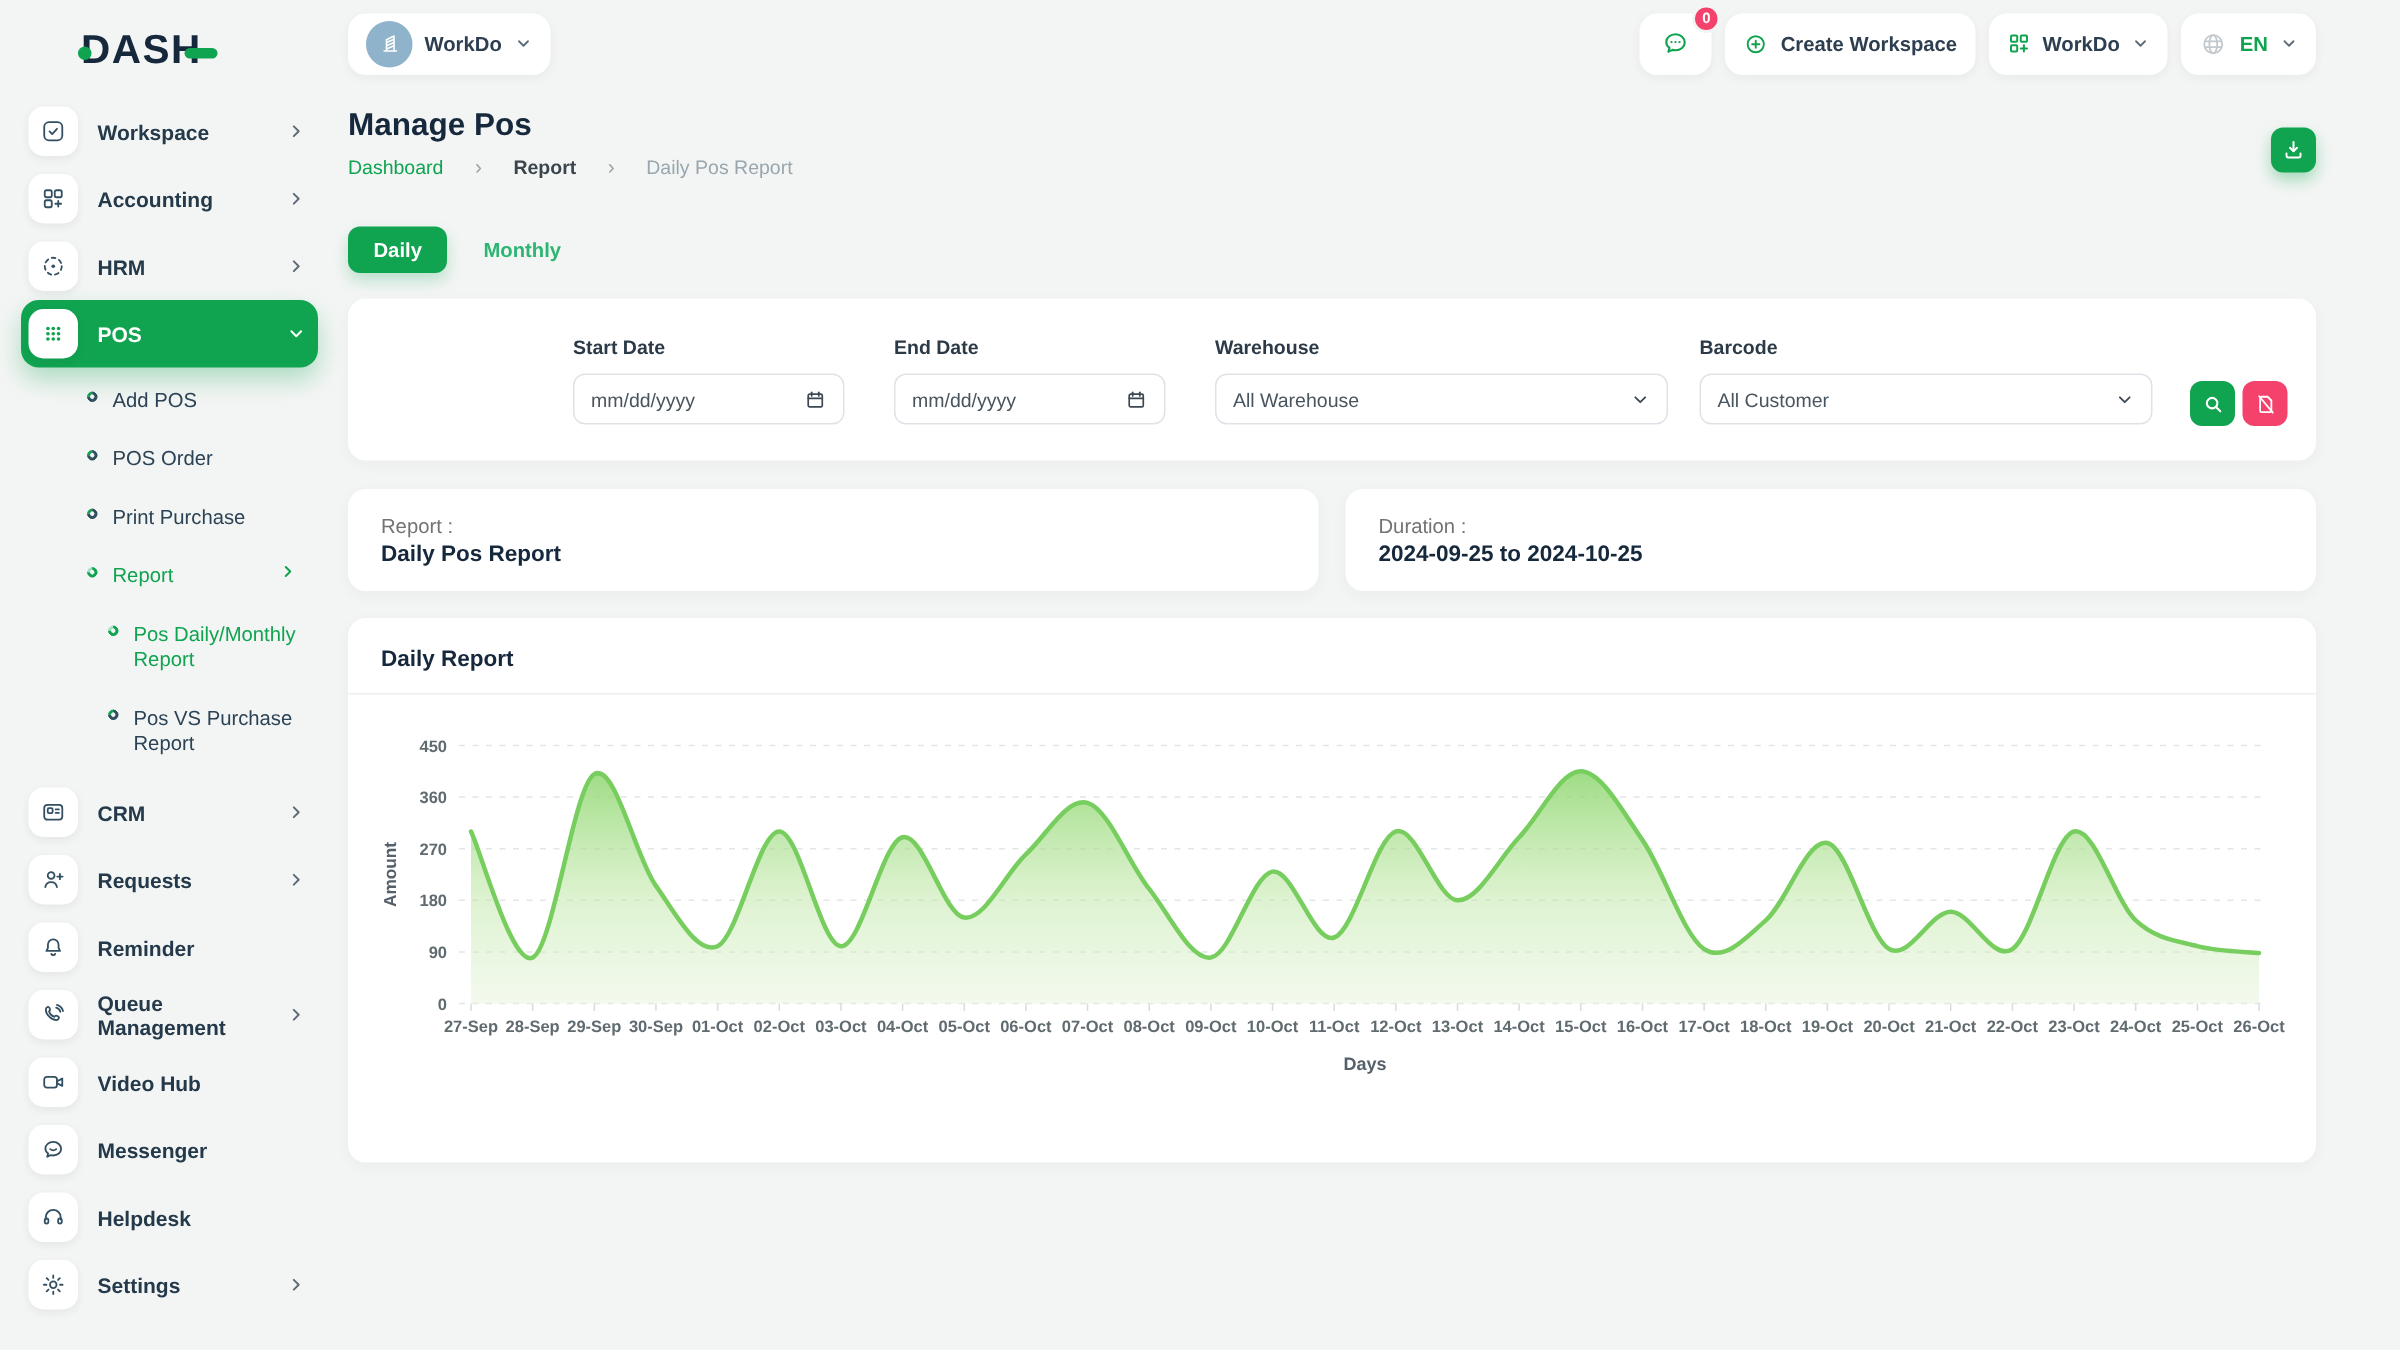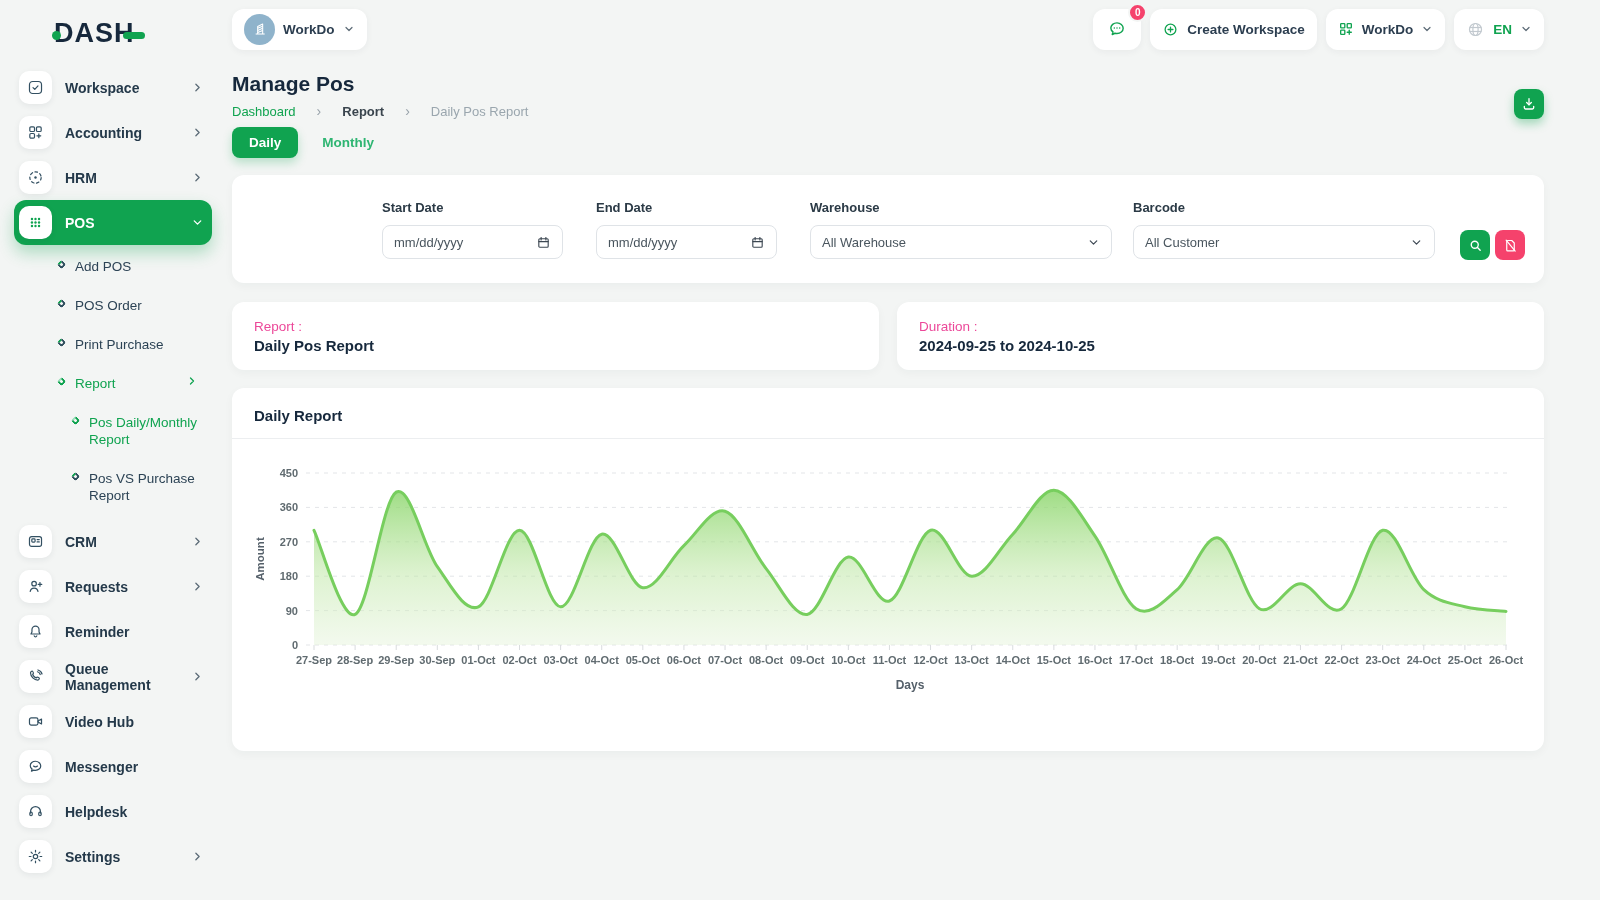--- a/index.html
+++ b/index.html
@@ -36,46 +36,46 @@
   .subnav2 .sub-item{max-width:160px}
   
   .main{position:absolute;left:232px;top:0;width:1312px}
   .topbar{display:flex;align-items:center;height:58px}
   .pill{background:#fff;border-radius:12px;display:flex;align-items:center;gap:8px;padding:0 12px;height:41px;box-shadow:0 2px 7px rgba(30,40,60,.05);cursor:pointer;font-size:13.5px;font-weight:700;color:#2c3e50}
   .avatar{width:31px;height:31px;border-radius:50%;background:#8fb3cb;display:flex;align-items:center;justify-content:center;flex:none}
   .top-right{margin-left:auto;display:flex;align-items:center;gap:9px}
   .msg-pill{position:relative;width:48px;justify-content:center}
   .badge{position:absolute;top:-6px;right:-6px;min-width:19px;height:19px;border-radius:10px;background:var(--pink);color:#fff;font-size:10px;font-weight:700;display:flex;align-items:center;justify-content:center;border:2px solid #f3f5f4}
   .lang{color:var(--green)}
-  .title-row{display:flex;align-items:flex-end;margin-top:14px}
+  .title-row{display:flex;align-items:center;margin-top:14px}
   .page-title{font-size:21px;font-weight:700;color:var(--ink);line-height:24px}
   .breadcrumb{display:flex;align-items:center;gap:21px;margin-top:7px;font-size:13px}
   .bc-link{color:var(--green);cursor:pointer}
   .bc-mid{color:#3a454e;font-weight:600;cursor:pointer}
   .bc-cur{color:var(--muted)}
   .bc-sep{color:#98a2aa;font-size:14px}
   .dl-btn{margin-left:auto;margin-top:8px;width:30px;height:30px;border-radius:8px;background:var(--green);display:flex;align-items:center;justify-content:center;cursor:pointer;box-shadow:0 5px 10px rgba(16,163,80,.35)}
-  .tabs{display:flex;gap:14px;margin-top:8px}
+  .tabs{display:flex;gap:14px;margin-top:32px}
   .tab-daily{background:var(--green);color:#fff;font-size:13.5px;font-weight:700;padding:8px 17px;border-radius:8px;cursor:pointer;box-shadow:0 5px 10px rgba(16,163,80,.25)}
   .tab-monthly{color:#2eb572;font-size:13.5px;font-weight:700;padding:8px 10px;cursor:pointer}
   .card{background:var(--card);border-radius:12px;box-shadow:0 3px 10px rgba(35,46,60,.04)}
   .filter-card{margin-top:17px;height:108px;display:flex;align-items:flex-start;padding:25px 19px 0 150px;gap:33px}
   .field{display:flex;flex-direction:column;gap:10px}
   .field-label{font-size:13px;font-weight:600;color:#2b3a46}
   .input,.select{height:34px;border:1px solid #dfe3e7;border-radius:8px;background:#fff;display:flex;align-items:center;padding:0 11px;font-size:13px;color:#49555e;cursor:pointer}
   .input{width:181px;justify-content:space-between}
   .select{width:302px;justify-content:space-between;font-weight:500}
   .gap-sm{margin-left:-12px}
   .fbtns{display:flex;gap:5px;margin-top:30px;margin-left:-8px}
   .sq-btn{width:30px;height:30px;border-radius:8px;display:flex;align-items:center;justify-content:center;cursor:pointer}
   .sq-green{background:var(--green)}
   .sq-pink{background:var(--pink)}
   .summary-row{display:flex;gap:18px;margin-top:19px}
   .summary-card{flex:1;height:68px;padding:13px 22px;display:flex;flex-direction:column;justify-content:center;gap:3px}
-  .sum-label{font-size:13.5px;color:#ec4899}
+  .sum-label{font-size:13.5px;color:#737373}
   .sum-value{font-size:15px;font-weight:700;color:var(--ink)}
   .chart-card{margin-top:18px;height:363px;padding:0}
   .chart-head{padding:19px 22px 14px;font-size:15px;font-weight:700;color:var(--ink);border-bottom:1px solid #eceef0}
   .chart-wrap{padding:10px 8px 0 16px}
 </style>
 </head>
 <body>
 
 <aside class="sidebar">
   <div class="logo">

